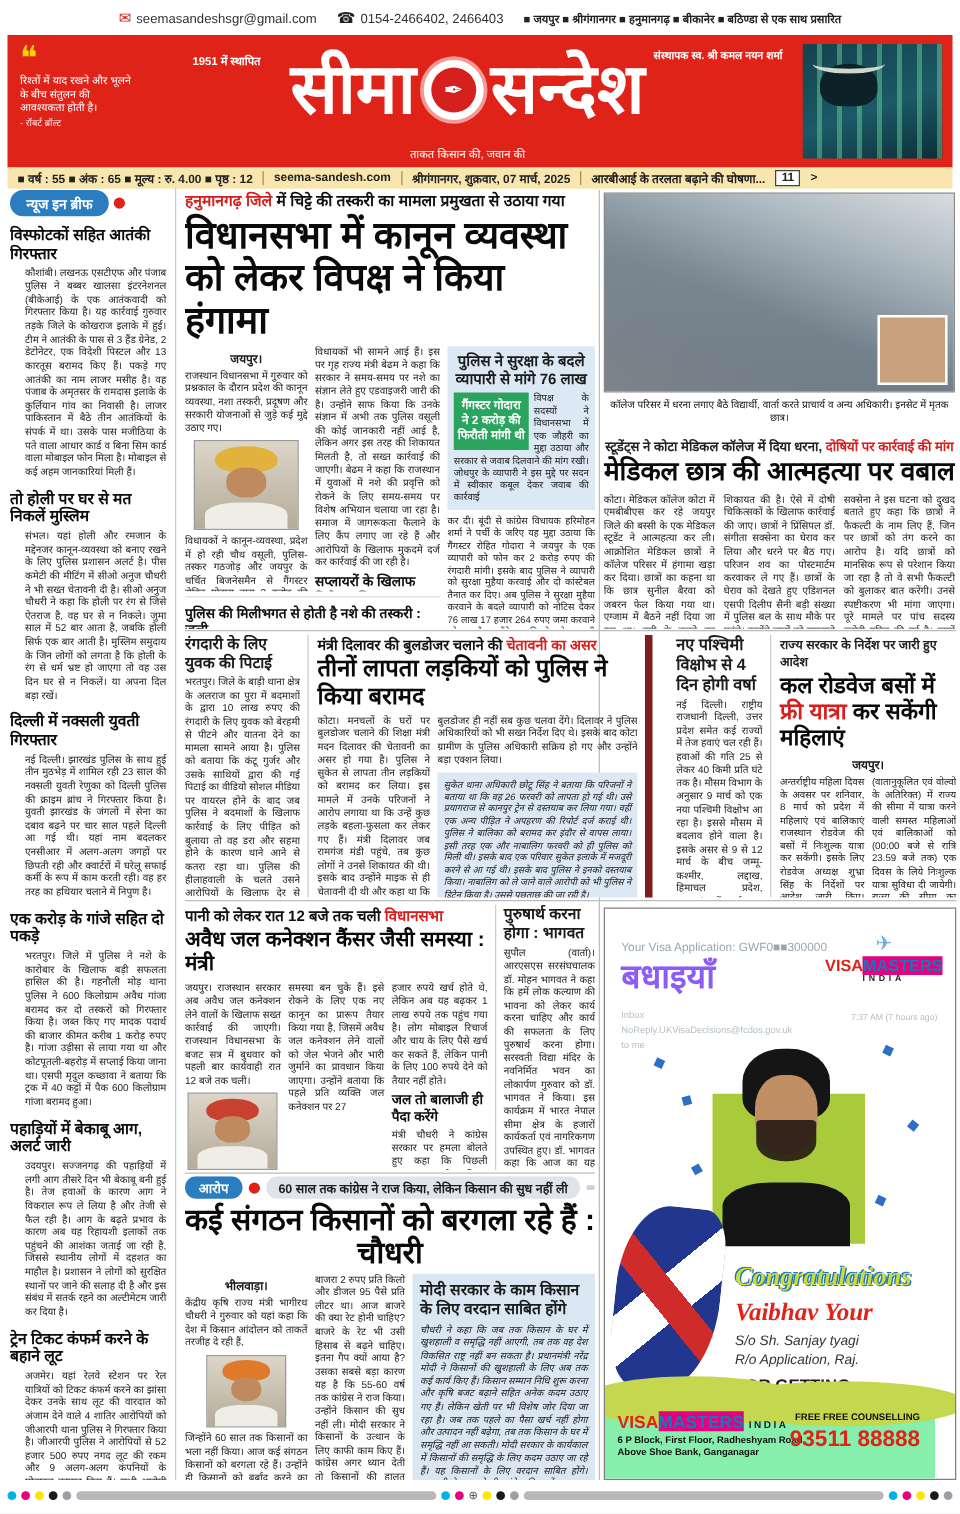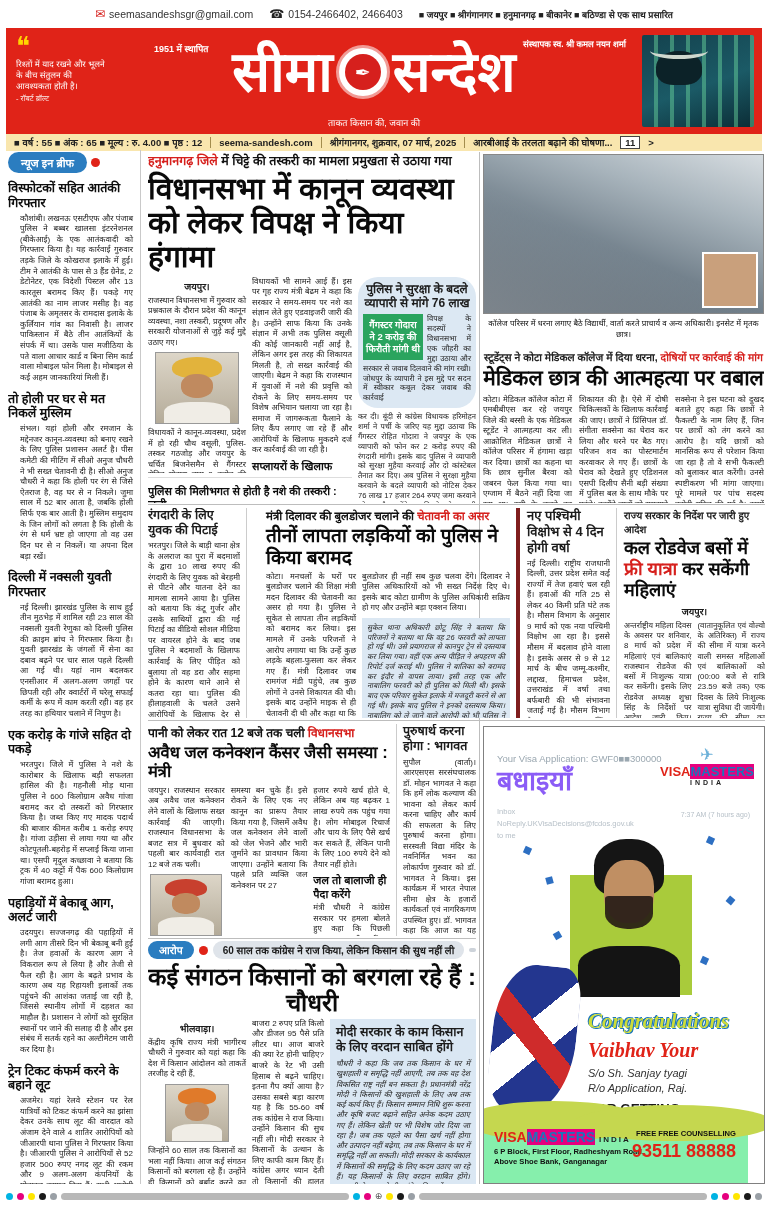--- a/index.html
+++ b/index.html
@@ -68,21 +68,21 @@
   .lead { position:absolute; left:148px; top:152px; width:328px; height:351px; overflow:hidden; }
   .lead h1 { font-size:30px; line-height:1.14; font-weight:800; color:#0a0a0a; margin:3px 0 2px; }
   .leadcols { display:flex; gap:6px; }
   .leadleft { width:204px; }
   .llcols { display:flex; gap:6px; height:196px; overflow:hidden; }
   .llcols .c1 { width:98px; }
   .llcols .c2 { width:100px; }
   h4.sub { font-size:11px; line-height:1.22; font-weight:bold; color:#0d0d0d; margin:4px 0 2px; }
   .juli { margin-top:4px; border-top:1px solid #ddd; padding-top:3px; }
   .boxcol { width:118px; }
-  .bluebox { background:#dce8f3; padding:5px;border-radius:20px; }
+  .bluebox { background:#dce8f3; padding:5px; }
   .bluebox h4 { font-size:12px; text-align:center; line-height:1.2; margin-bottom:4px; }
   .greenbox { float:left; width:60px; background:#2aa45e; color:#fff; font-size:9.5px; font-weight:bold;
               line-height:1.25; text-align:center; padding:5px 3px; margin:0 4px 2px 0; }
   .bluebox p, .afterbox { font-size:7.6px; line-height:1.3; text-align:justify; color:#222; }
   .afterbox { margin-top:4px; }
 
   
   .portrait { position:relative; background:linear-gradient(#ddd6c8,#b4ab99); border:1px solid #999;
               overflow:hidden; margin:4px auto; }
   .portrait .turban { position:absolute; top:6%; left:20%; width:60%; height:30%; border-radius:50% 50% 42% 42%; background:#e2b33c; }
@@ -107,31 +107,31 @@
   .medical { position:absolute; left:483px; top:350px; width:281px; height:153px; overflow:hidden; }
   .kicker2 { text-align:center; font-size:10.5px; font-weight:bold; color:#222; }
   .kicker2 .redb { color:#d6201d; }
   .medical h2 { font-size:21px; text-align:center; font-weight:800; line-height:1.12; margin:2px 0 5px; color:#0a0a0a; }
   .cols3 { display:flex; gap:7px; }
   .cols3 p { flex:1; }
 
   
   .rangdari { position:absolute; left:148px; top:508px; width:92px; height:210px; overflow:hidden; }
   .rangdari h3 { font-size:12.5px; line-height:1.2; margin-bottom:3px; }
-  .dilawar { position:absolute; left:246px; top:508px; width:264px; height:210px; padding-left:19px;
+  .dilawar { position:absolute; left:246px; top:508px; width:264px; height:210px; padding-left:7px;
              border-left:1px solid #ccc; overflow:hidden; }
   .dilawar .kicker { font-size:11.5px; }
   .dilawar h2 { font-size:19px; line-height:1.15; font-weight:800; margin:2px 0 3px; color:#0a0a0a; }
   .dcols { display:flex; gap:6px; }
   .dcols .dc1 { width:90px; flex:none; }
   .bluebox2 { background:#dce8f3; padding:5px; margin-top:4px; }
   .bluebox2 h4 { font-size:11px; line-height:1.2; margin-bottom:3px; }
   .bluebox2 p { font-size:7.4px; font-style:italic; line-height:1.32; text-align:justify; }
-  .weather { position:absolute; left:516px; top:508px; width:94px; height:210px; padding-left:7px;
-             border-left:4px solid #7f1d1d; overflow:hidden; }
+  .weather { position:absolute; left:516px; top:508px; width:94px; height:210px; padding-left:19px;
+             border-left:6px solid #7f1d1d; overflow:hidden; }
   .weather h3 { font-size:13px; line-height:1.22; margin-bottom:3px; }
   .roadways { position:absolute; left:616px; top:508px; width:149px; height:210px; padding-left:7px;
               border-left:1px solid #ccc; overflow:hidden; }
   .kicker3 { font-size:10px; font-weight:bold; color:#222; }
   .roadways h2 { font-size:18px; line-height:1.18; font-weight:800; margin:2px 0 1px; color:#0a0a0a; }
   .cols2 { display:flex; gap:6px; }
   .cols2 p { flex:1; font-size:7.8px; }
 
   
   .water { position:absolute; left:148px; top:724px; width:242px; height:212px; overflow:hidden; }

